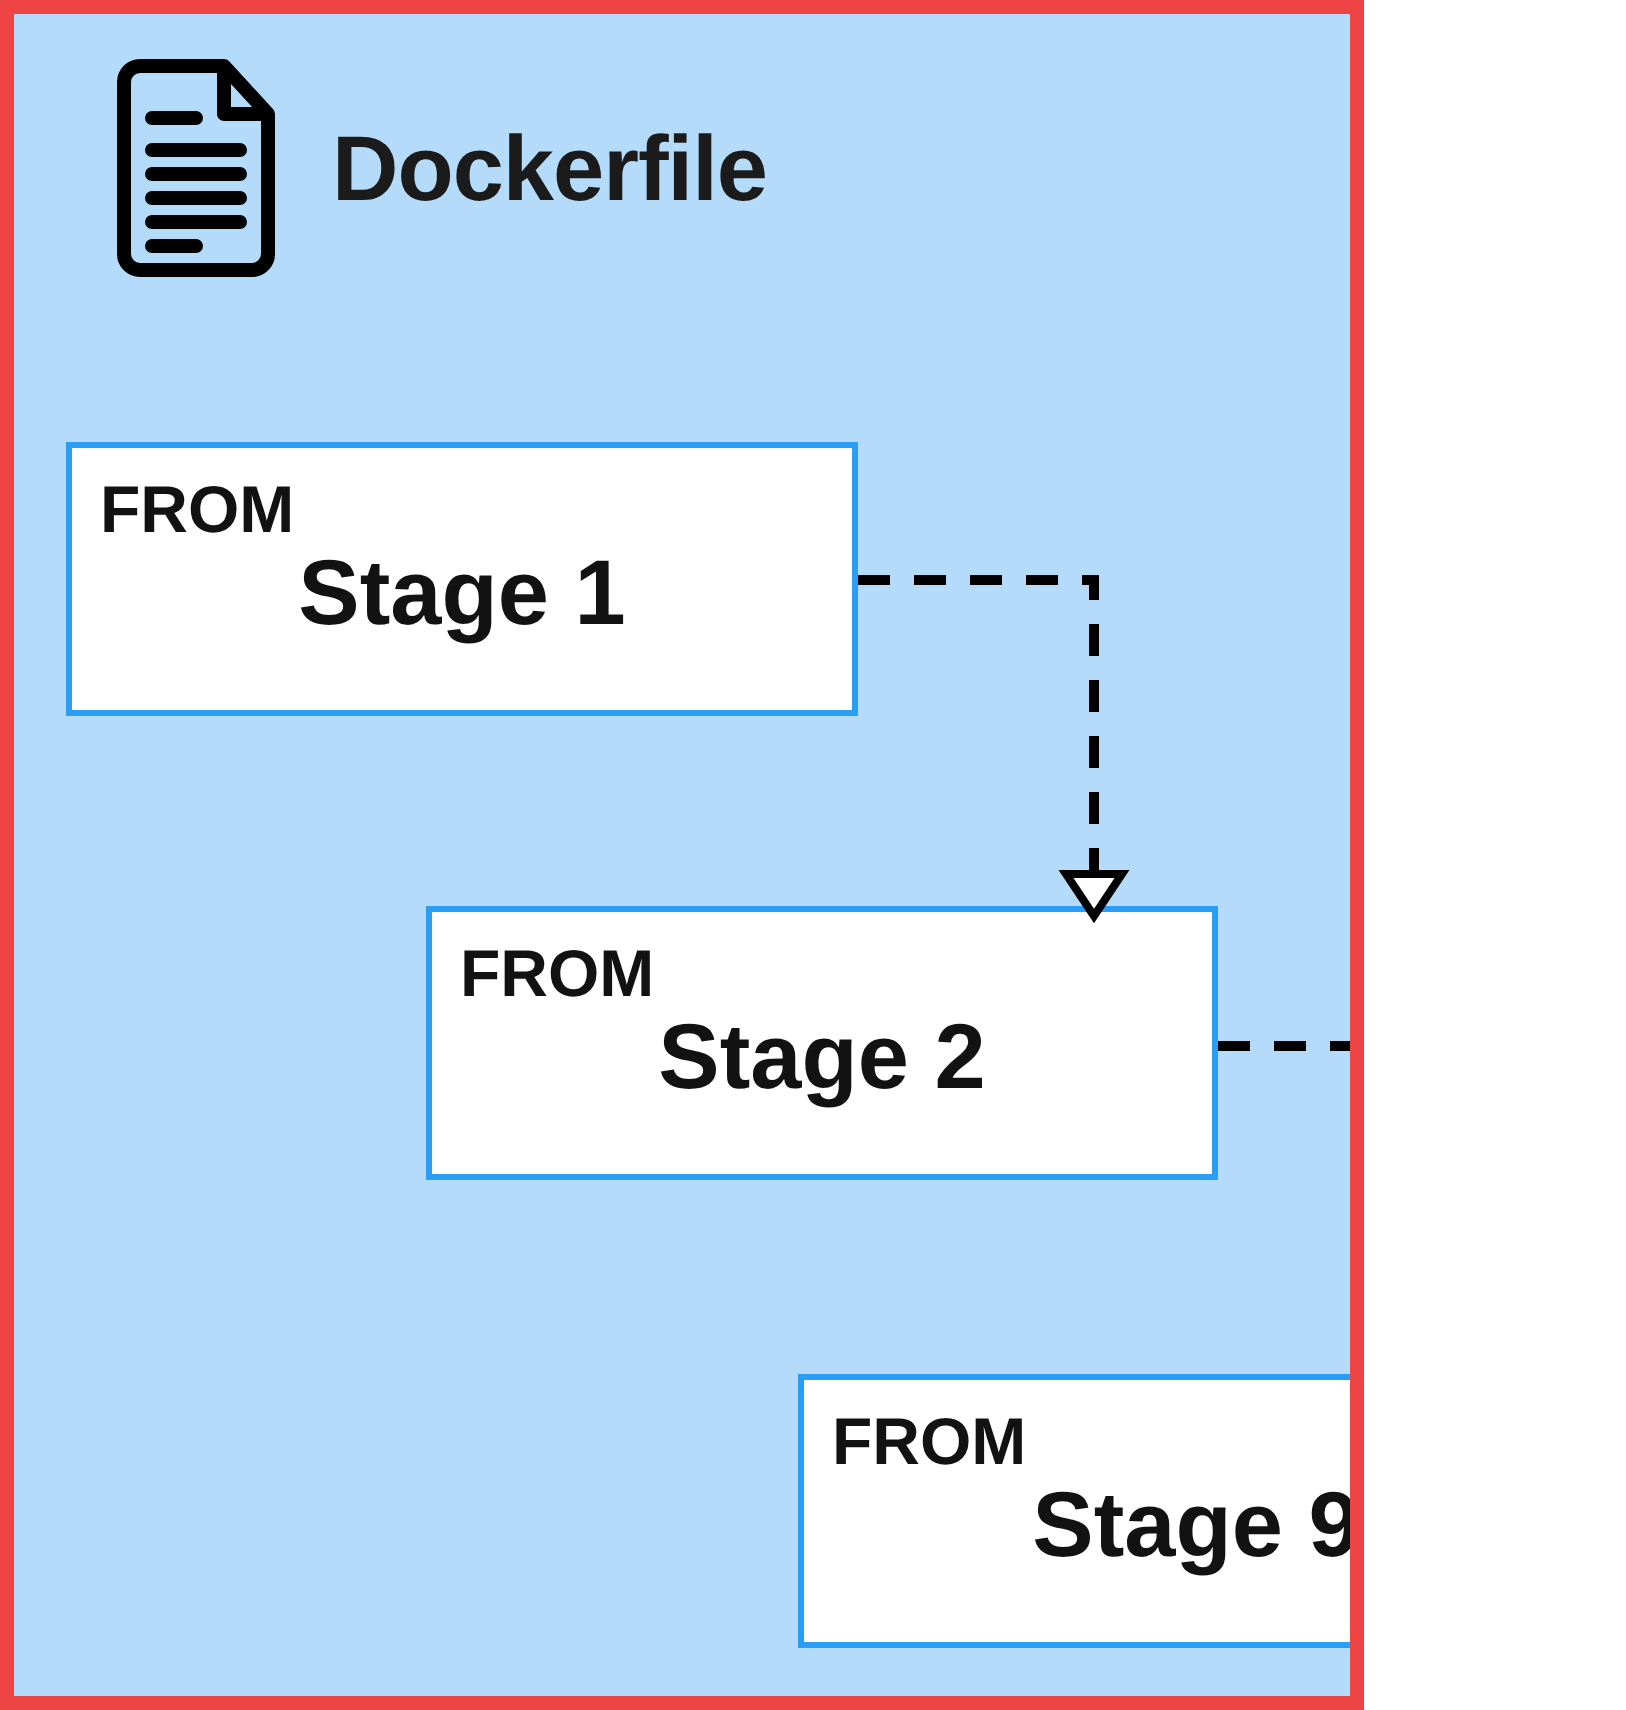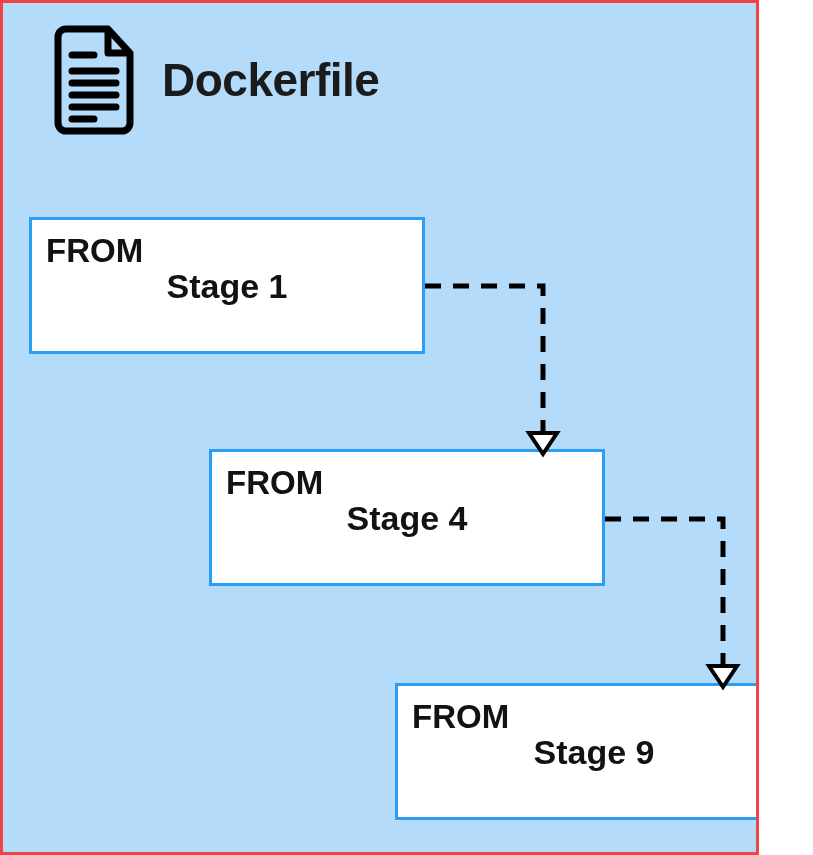--- a/index.html
+++ b/index.html
@@ -6,26 +6,26 @@
   html, body {
     margin: 0;
     padding: 0;
     background: #ffffff;
   }
   body {
     font-family: "Liberation Sans", sans-serif;
   }
   #canvas {
     position: relative;
-    width: 759px;
+    width: 682px;
     height: 855px;
     box-sizing: border-box;
     overflow: hidden;
     background: #b4dcfa;
-    border: 3px solid #ef4444;
+    border: 7px solid #ef4444;
   }
   
   #header {
     position: absolute;
     left: 47px;
     top: 22px;
     display: flex;
     align-items: center;
   }
   #doc-icon {
@@ -58,21 +58,21 @@
     color: #121212;
     line-height: 1;
     white-space: nowrap;
   }
   .stage-name {
     position: absolute;
     left: 0;
     right: 0;
     top: 49px;
     text-align: center;
-    font-size: 34px;
+    font-size: 46px;
     font-weight: bold;
     color: #121212;
     line-height: 1;
     white-space: nowrap;
   }
   #stage-box-1 { left: 26px;  top: 214px; width: 396px; height: 137px; }
   #stage-box-2 { left: 206px; top: 446px; width: 396px; height: 137px; }
   #stage-box-3 { left: 392px; top: 680px; width: 398px; height: 137px; }
 
   
@@ -106,21 +106,21 @@
     <span id="doc-title">Dockerfile</span>
   </div>
 
   <div class="stage-box" id="stage-box-1">
     <span class="stage-from">FROM</span>
     <span class="stage-name">Stage 1</span>
   </div>
 
   <div class="stage-box" id="stage-box-2">
     <span class="stage-from">FROM</span>
-    <span class="stage-name">Stage 4</span>
+    <span class="stage-name">Stage 2</span>
   </div>
 
   <div class="stage-box" id="stage-box-3">
     <span class="stage-from">FROM</span>
     <span class="stage-name">Stage 9</span>
   </div>
 
   <svg class="connector" id="connector-1" viewBox="0 0 160 185">
     <path d="M12 13 L130 13 L130 160" fill="none" stroke="#000000" stroke-width="5" stroke-dasharray="16 12" stroke-linecap="butt"></path>
     <path d="M116 160 L144 160 L130 181 Z" fill="#ffffff" stroke="#000000" stroke-width="4" stroke-linejoin="miter"></path>

